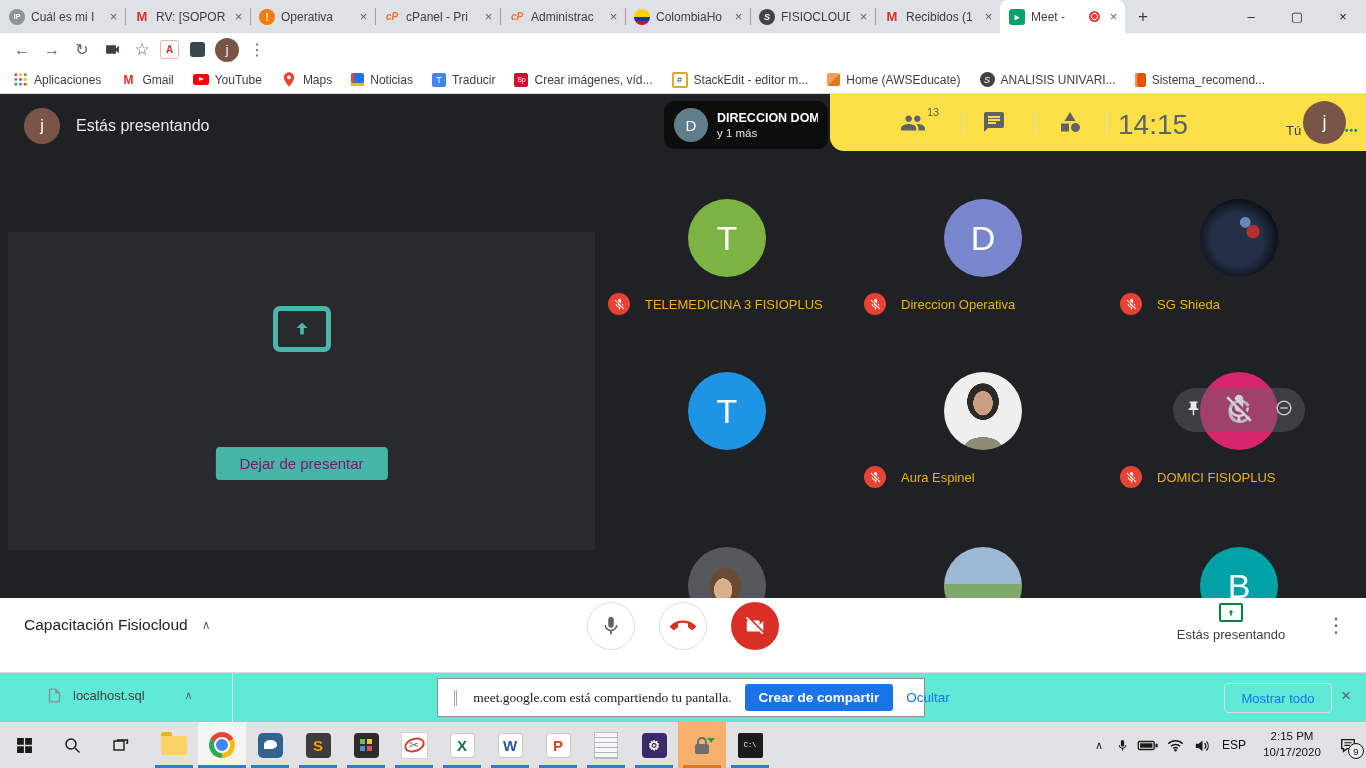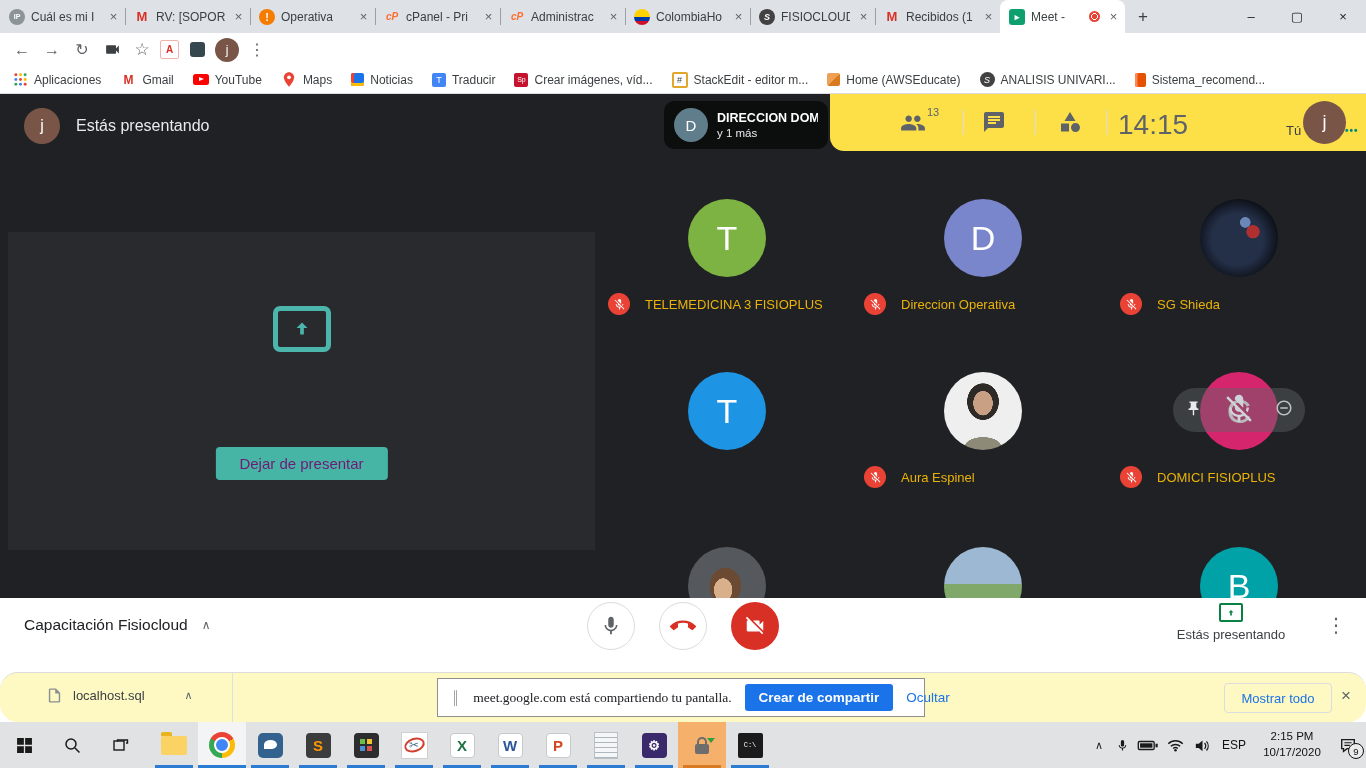--- a/index.html
+++ b/index.html
@@ -130,22 +130,22 @@
   .chev{color:#5f6368;font-size:12px;}
   .ctl{position:absolute;top:4px;width:48px;height:48px;border-radius:50%;display:flex;align-items:center;
     justify-content:center;box-sizing:border-box;}
   .ctl.white{border:1px solid #dadce0;background:#fff;}
   .ctl.red{background:#d93025;}
   .present-status{position:absolute;left:1156px;top:5px;width:150px;text-align:center;font-size:13px;color:#3c4043;}
   .ps-icon{width:20px;height:15px;border:2px solid #0b8043;border-radius:2px;margin:0 auto 5px;
     display:flex;align-items:center;justify-content:center;}
   .menu-dots{position:absolute;left:1326px;top:15px;font-size:20px;color:#5f6368;}
   
-  .shelf{position:absolute;left:0;top:672px;width:1366px;height:50px;background:#fef9c3;border-top:1px solid #dcdcdc;
-    box-sizing:border-box;border-radius:18px;}
+  .shelf{position:absolute;left:0;top:672px;width:1366px;height:50px;background:#5eead4;border-top:1px solid #dcdcdc;
+    box-sizing:border-box;}
   .dl{position:absolute;left:46px;top:14px;display:flex;align-items:center;gap:10px;font-size:13px;color:#3c4043;}
   .dl-chev{margin-left:30px;color:#5f6368;font-size:11px;}
   .dl-div{position:absolute;left:232px;top:0;width:1px;height:49px;background:#e0e0e0;}
   .share{position:absolute;left:437px;top:5px;width:488px;height:39px;background:#fff;border:1px solid #8f8f8f;
     display:flex;align-items:center;gap:13px;padding:0 13px;box-sizing:border-box;}
   .share-handle{color:#9e9e9e;font-size:13px;}
   .share-msg{font-size:13.5px;color:#202124;white-space:nowrap;font-family:Liberation Serif, serif;}
   .share-btn{background:#1a73e8;color:#fff;font-size:13.5px;font-weight:bold;padding:6px 14px;border-radius:3px;
     white-space:nowrap;}
   .share-hide{color:#1a73e8;font-size:13.5px;}

